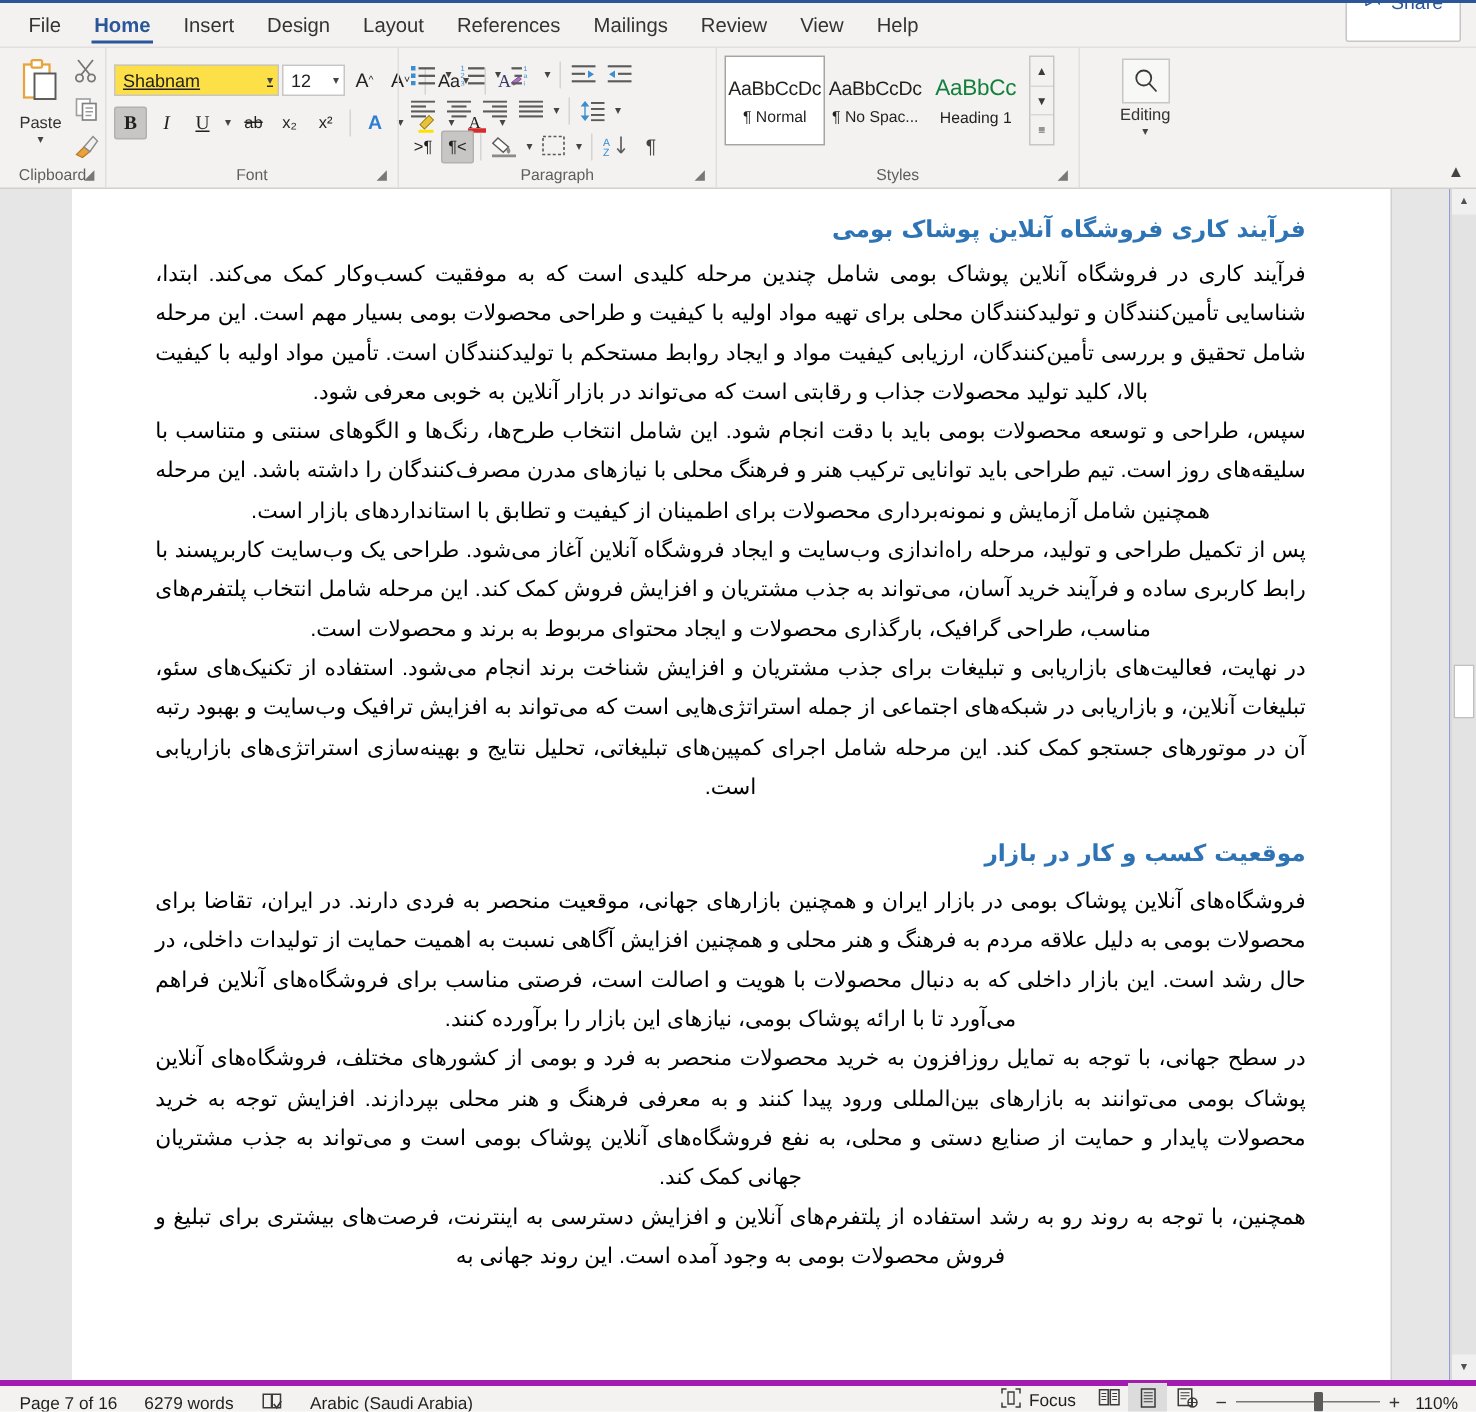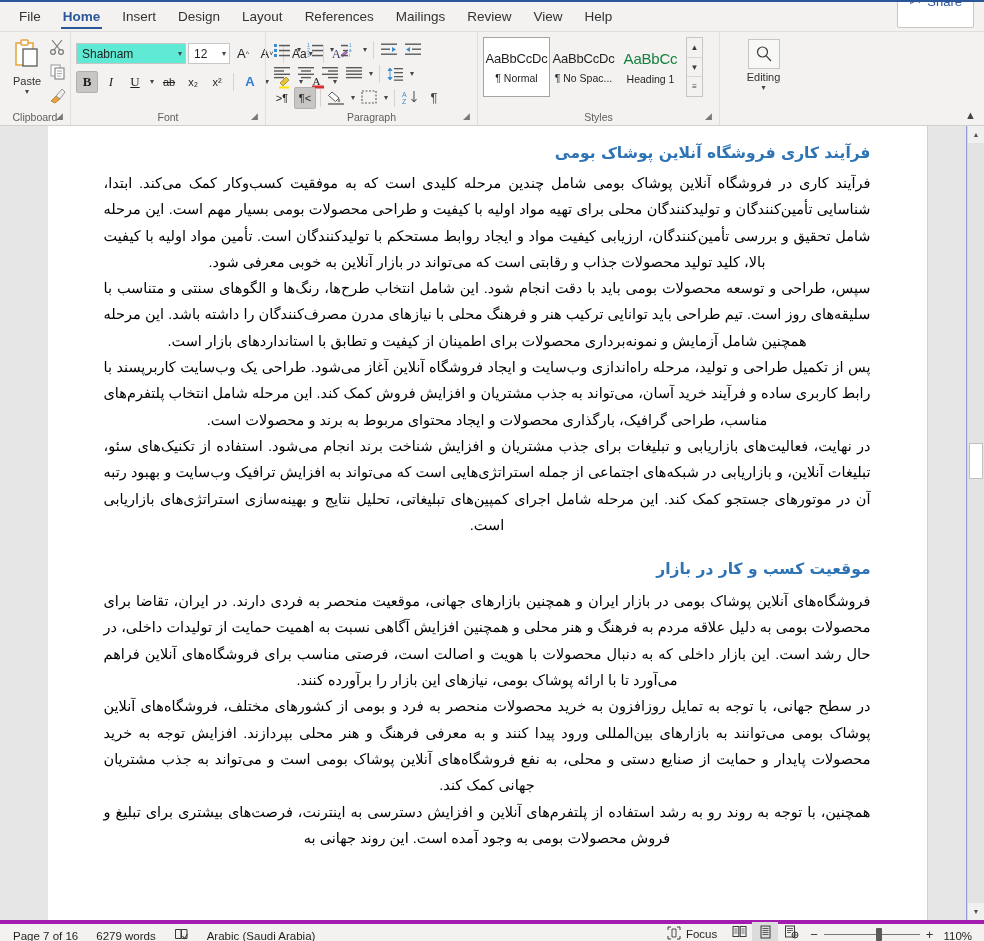--- a/index.html
+++ b/index.html
@@ -95,24 +95,24 @@
     gap: 3px; padding-top: 4px;
   }
   .clip-small > span { cursor: pointer; display:block; }
 
   
   .font-group { width: 195px; }
   .fg-row { display: flex; align-items: center; gap: 2px; height: 25px; }
   .fg-row2 { margin-top: 3px; }
   .fontname {
     width: 110px; height: 21px;
-    border: 1px solid #c8c6c4; background: #5eead4;
+    border: 1px solid #c8c6c4; background: #fde047;
     font-size: 12px; color: #201f1e;
     display: flex; align-items: center; justify-content: space-between;
-    padding: 0 3px 0 5px; cursor: pointer;
+    padding: 0 3px 0 5px; cursor: pointer; text-decoration: underline;
   }
   .fontsize {
     width: 42px; height: 21px;
     border: 1px solid #c8c6c4; background: #fff;
     font-size: 12px; color: #201f1e;
     display: flex; align-items: center; justify-content: space-between;
     padding: 0 3px 0 5px; cursor: pointer;
   }
   .ibtn {
     min-width: 22px; height: 22px;

